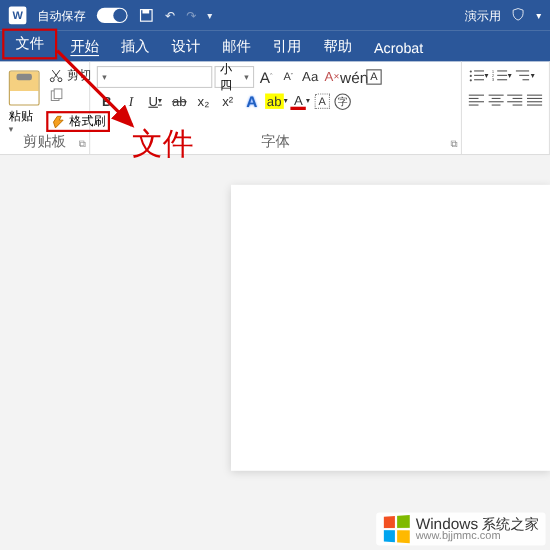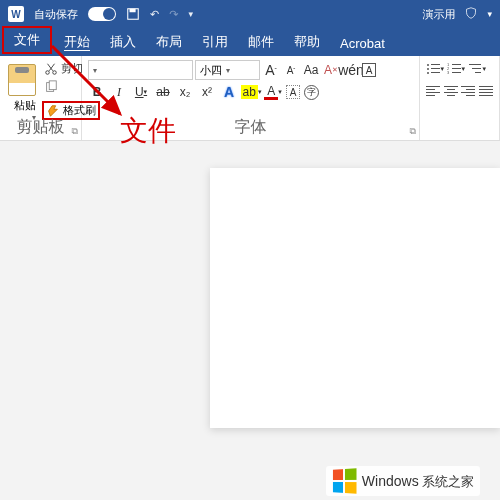--- a/index.html
+++ b/index.html
@@ -8,25 +8,25 @@
     .title-bar .icon-w { width: 16px; height: 16px; background: #fff; color: #2b579a; display: flex; align-items: center; justify-content: center; font-weight: bold; font-size: 10px; border-radius: 2px; }
     .toggle { width: 28px; height: 14px; background: #fff; border-radius: 7px; position: relative; display: inline-block; vertical-align: middle; }
     .toggle::after { content: ''; position: absolute; right: 1px; top: 1px; width: 12px; height: 12px; background: #2b579a; border-radius: 50%; }
     .title-icon { opacity: 0.9; }
     .tabs { background: #2b579a; display: flex; height: 28px; align-items: flex-end; }
     .tab { color: #fff; padding: 5px 10px; cursor: pointer; font-size: 13px; }
     .tab.active { color: #fff; text-decoration: underline; text-underline-offset: 4px; }
     .tab.file { border: 2px solid #d40000; background: #2b579a; margin: 2px; padding: 3px 10px; }
     .ribbon { background: #fff; border-bottom: 1px solid #ddd; display: flex; height: 85px; }
     .group { border-right: 1px solid #e0e0e0; padding: 4px 6px; display: flex; flex-direction: column; position: relative; }
-    .group-label { position: absolute; bottom: 2px; left: 50%; transform: translateX(-50%); font-size: 16px; color: #666; white-space: nowrap; }
+    .group-label { position: absolute; bottom: 2px; left: 50%; transform: translateX(-50%); font-size: 13px; color: #666; white-space: nowrap; }
     .dialog-launcher { position: absolute; bottom: 3px; right: 3px; font-size: 9px; color: #888; }
     .clipboard { width: 82px; }
     .clip-row { display: flex; gap: 2px; }
-    .paste { display: flex; flex-direction: column; align-items: flex-end; padding: 2px; margin-top: 2px; }
+    .paste { display: flex; flex-direction: column; align-items: flex-start; padding: 2px; margin-top: 2px; }
     .paste-icon { width: 28px; height: 32px; background: linear-gradient(#f5d080 60%, #fff 60%); border: 1px solid #c0a050; border-radius: 2px; position: relative; }
     .paste-icon::before { content: ''; position: absolute; top: 2px; left: 6px; width: 14px; height: 6px; background: #888; border-radius: 2px; }
     .small-btn { display: flex; align-items: center; gap: 3px; font-size: 11px; padding: 1px 2px; color: #333; }
     .small-btn svg { width: 14px; height: 14px; }
     .format-painter { display: flex; align-items: center; gap: 3px; border: 2px solid #d40000; padding: 0 2px; margin-top: 4px; font-size: 11px; }
     .font-group { flex: 1; }
     .font-row1 { display: flex; gap: 2px; align-items: center; margin-bottom: 3px; }
     .font-select { border: 1px solid #ccc; padding: 1px 4px; font-size: 11px; height: 20px; display: flex; align-items: center; gap: 4px; }
     .font-select .dd { font-size: 8px; color: #666; }
     .font-row2 { display: flex; gap: 4px; align-items: center; }
@@ -34,21 +34,21 @@
     .fb.bold { font-weight: bold; }
     .fb.italic { font-style: italic; font-family: serif; }
     .fb.under { text-decoration: underline; }
     .fb.strike { text-decoration: line-through; }
     .color-bar { display: inline-block; width: 14px; height: 3px; }
     .para-group { width: 80px; }
     .para-row { display: flex; gap: 3px; margin-bottom: 4px; }
     .annotation-arrow { position: absolute; top: 42px; left: 48px; pointer-events: none; z-index: 10; }
     .annotation-text { position: absolute; top: 112px; left: 120px; color: #d40000; font-size: 28px; font-weight: normal; pointer-events: none; z-index: 10; }
     .doc-area { position: absolute; top: 168px; right: 0; width: 290px; height: 260px; background: #fff; box-shadow: 0 2px 8px rgba(0,0,0,0.15); }
-    .watermark { position: absolute; bottom: 4px; right: 20px; background: rgba(255,255,255,0.9); padding: 3px 6px; display: flex; align-items: center; gap: 6px; border-radius: 3px; }
+    .watermark { position: absolute; bottom: 4px; right: 4px; background: rgba(255,255,255,0.9); padding: 3px 6px; display: flex; align-items: center; gap: 6px; border-radius: 3px; }
     .win-logo { width: 24px; height: 24px; display: grid; grid-template-columns: 1fr 1fr; grid-template-rows: 1fr 1fr; gap: 2px; transform: perspective(40px) rotateY(-12deg); }
     .win-logo div:nth-child(1){background:#f25022}.win-logo div:nth-child(2){background:#7fba00}.win-logo div:nth-child(3){background:#00a4ef}.win-logo div:nth-child(4){background:#ffb900}
     .wm-text { display: flex; flex-direction: column; line-height: 1; }
     .wm-text .t1 { font-size: 14px; color: #333; }
     .wm-text .t2 { font-size: 10px; color: #888; }
     .xbtn { width: 14px; height: 14px; display: flex; align-items: center; justify-content: center; }
   </style>
 </head>
 <body>
 
@@ -72,23 +72,23 @@
         <path d="M8 1l6 2v4c0 4-3 7-6 8-3-1-6-4-6-8V3z" fill="none" stroke="#fff"></path>
       </svg>
   </span>
   <span style="font-size:9px">▾</span>
 </div>
 
 <div class="tabs">
   <div class="tab file">文件</div>
   <div class="tab active">开始</div>
   <div class="tab">插入</div>
-  <div class="tab">布局</div>
+  <div class="tab">设计</div>
+  <div class="tab">邮件</div>
   <div class="tab">引用</div>
-  <div class="tab">邮件</div>
   <div class="tab">帮助</div>
   <div class="tab">Acrobat</div>
 </div>
 
 <div class="ribbon">
 
   <div class="group clipboard">
     <div class="clip-row">
       <div class="paste">
         <div class="paste-icon"></div>
@@ -120,21 +120,21 @@
     </div>
     <span class="group-label">剪贴板</span>
     <span class="dialog-launcher">⧉</span>
   </div>
 
   <div class="group font-group">
     <div class="font-row1">
       <div class="font-select" style="width:105px">
           <span class="dd">▾</span>
       </div>
-      <div class="font-select" style="width:65px">
+      <div class="font-select" style="width:36px">
         <span>小四</span>
           <span class="dd">▾</span>
       </div>
       <span class="fb" style="font-size:14px">A<sup style="font-size:7px">ˆ</sup></span>
       <span class="fb" style="font-size:10px">A<sup style="font-size:6px">ˇ</sup></span>
       <span class="fb">Aa</span>
       <span class="fb" style="color:#c05050">A<sub style="font-size:7px">✕</sub></span>
       <span class="fb" style="font-size:14px">wén</span>
       <span class="fb" style="border:1px solid #555;width:14px;height:14px;font-size:10px">A</span>
     </div>
@@ -251,14 +251,15 @@
 
 <div class="watermark">
   <div class="win-logo">
       <div></div>
       <div></div>
       <div></div>
       <div></div>
     </div>
   <div class="wm-text">
     <span><span class="t1">Windows</span> <span class="t1" style="font-size:13px">系统之家</span></span>
+    <span class="t2">www.bjjmmc.com</span>
   </div>
 </div>
 
 </body></html>

